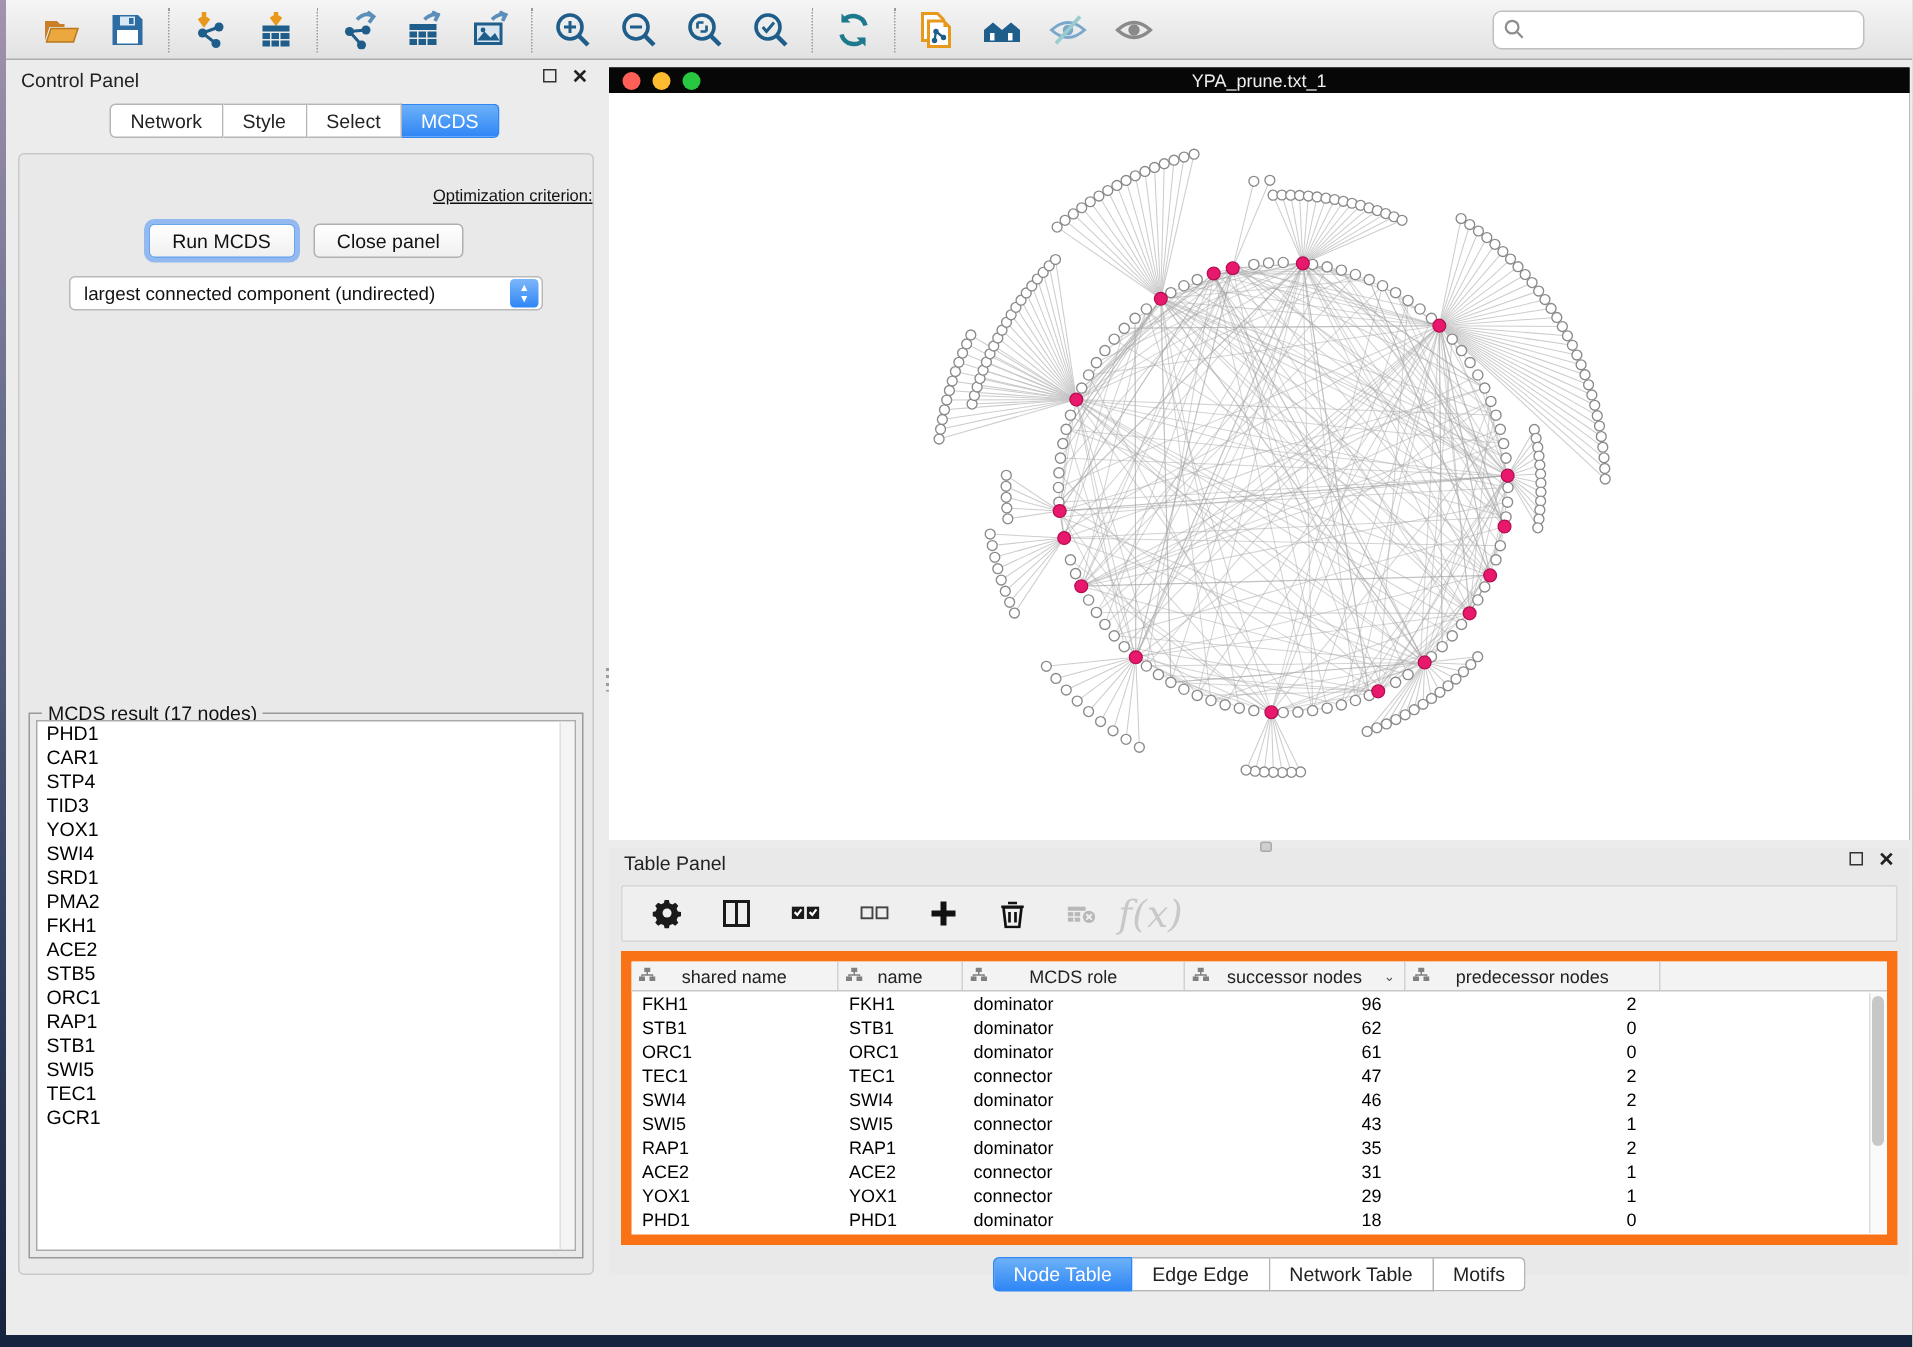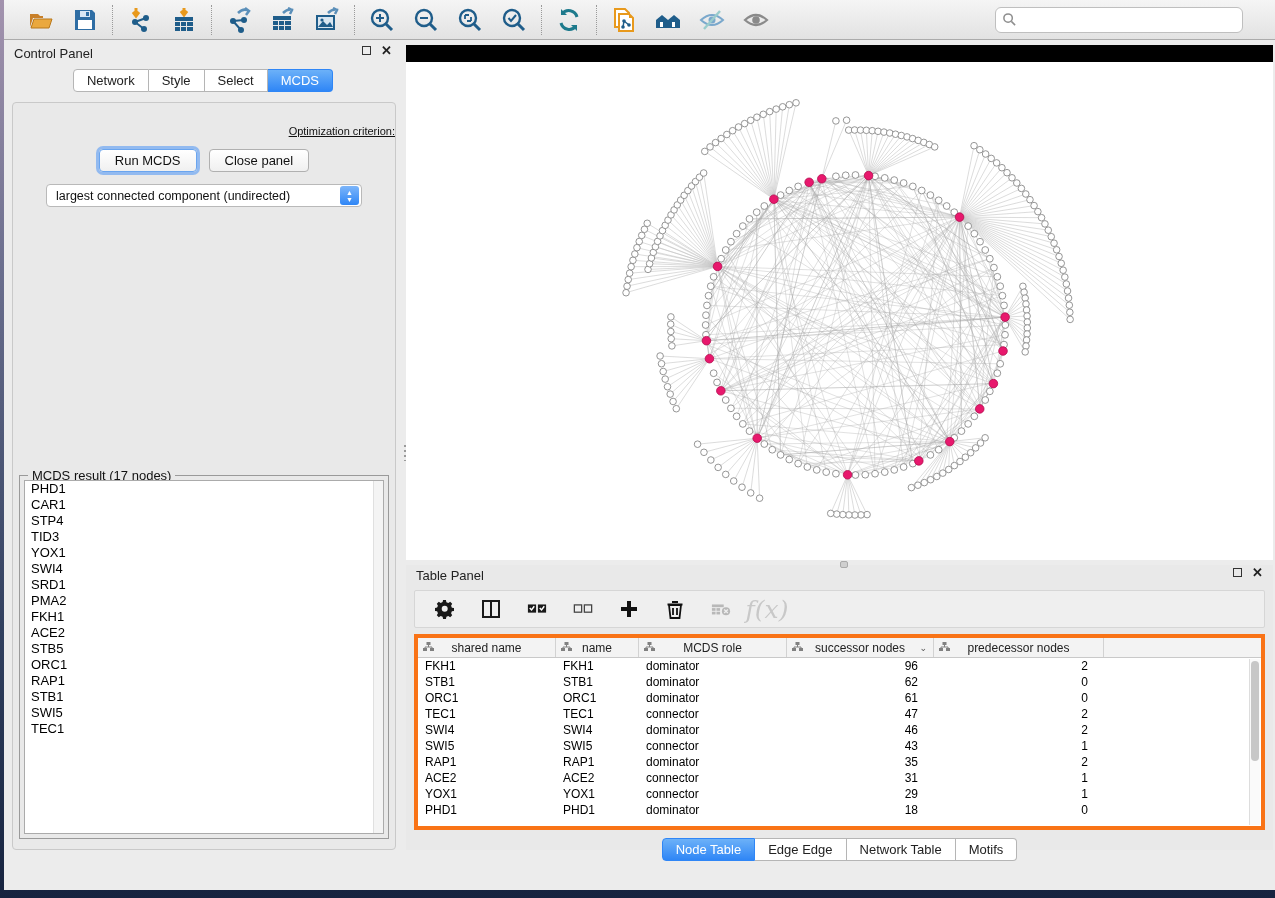--- a/index.html
+++ b/index.html
@@ -71,21 +71,21 @@
 
   
   #table-panel { position:absolute; left:402px; top:565px; right:2px; bottom:40px; background:#e9e9e9; }
   #tp-grab { position:absolute; top:-4px; left:50%; width:8px; height:7px; background:#cfcfcf; border:1px solid #aaa; border-radius:2px; }
   #tp-toolbar { margin:5px 8px 0 8px; height:38px; background:#efefef; border:1px solid #d6d6d6;
     border-radius:2px; display:flex; align-items:center; gap:22px; padding-left:18px; }
   .tp-icon { display:flex; align-items:center; justify-content:center; width:24px; height:24px; cursor:default; }
   .tp-icon svg { width:20px; height:20px; }
   .tp-icon.disabled { opacity:.45; }
   .fx-glyph { font-family:"DejaVu Serif",serif; font-style:italic; font-size:25px; color:#9a9a9a; }
-  #node-table { margin:6px 8px 0 8px; background:#fff; border:4px solid #f97316; position:relative; height:196px; overflow:hidden; }
+  #node-table { margin:6px 8px 0 8px; background:#fff; border:7px solid #f97316; position:relative; height:196px; overflow:hidden; }
   #thead { display:flex; background:#f3f3f3; border-bottom:1px solid #c9c9c9; height:20px; }
   .th { position:relative; display:flex; align-items:center; justify-content:center; gap:5px;
     border-right:1px solid #d2d2d2; font-size:12px; color:#222; }
   .th .hier { position:absolute; left:5px; }
   .th .sort { font-size:9px; color:#555; position:absolute; right:6px; }
   .tr { display:flex; height:16px; }
   .td { font-size:12px; color:#000; line-height:16px; white-space:nowrap; overflow:hidden; }
   .td.l { padding-left:7px; text-align:left; }
   .td.r { padding-right:16px; text-align:right; }
   #table-vscroll { position:absolute; right:1px; top:21px; bottom:1px; width:11px; background:#fafafa; border-left:1px solid #ddd; }
@@ -307,31 +307,38 @@
               <div class="mcds-item">SRD1</div>
               <div class="mcds-item">PMA2</div>
               <div class="mcds-item">FKH1</div>
               <div class="mcds-item">ACE2</div>
               <div class="mcds-item">STB5</div>
               <div class="mcds-item">ORC1</div>
               <div class="mcds-item">RAP1</div>
               <div class="mcds-item">STB1</div>
               <div class="mcds-item">SWI5</div>
               <div class="mcds-item">TEC1</div>
+              <div class="mcds-item">GCR1</div>
               <div class="list-scroll-track"></div>
             </div>
       </div>
     </div>
   </div>
 
   <div id="v-splitter">
         <div class="dots"></div>
       </div>
 
   <div id="network-window">
+    <div id="net-titlebar">
+      <span class="traffic" style="background: rgb(255, 95, 87);"></span>
+      <span class="traffic" style="background: rgb(254, 188, 46);"></span>
+      <span class="traffic" style="background: rgb(40, 200, 64);"></span>
+      <span id="net-title">YPA_prune.txt_1</span>
+    </div>
     <div id="net-canvas">
       <svg id="net-svg" viewBox="0 0 868 498" preserveAspectRatio="none">
             <line x1="311.9" y1="204.4" x2="574.7" y2="346.3" stroke="#aaaaaa" stroke-width="0.7" opacity="0.5"></line>
             <line x1="311.9" y1="204.4" x2="592.0" y2="214.8" stroke="#aaaaaa" stroke-width="0.7" opacity="0.5"></line>
             <line x1="311.9" y1="204.4" x2="366.7" y2="387.7" stroke="#aaaaaa" stroke-width="0.7" opacity="0.5"></line>
             <line x1="311.9" y1="204.4" x2="525.0" y2="392.9" stroke="#aaaaaa" stroke-width="0.7" opacity="0.5"></line>
             <line x1="311.9" y1="204.4" x2="375.0" y2="133.1" stroke="#aaaaaa" stroke-width="0.7" opacity="0.5"></line>
             <line x1="311.9" y1="204.4" x2="598.7" y2="282.6" stroke="#aaaaaa" stroke-width="0.7" opacity="0.5"></line>
             <line x1="311.9" y1="204.4" x2="469.6" y2="114.3" stroke="#aaaaaa" stroke-width="0.7" opacity="0.5"></line>
             <line x1="311.9" y1="204.4" x2="562.8" y2="361.9" stroke="#aaaaaa" stroke-width="0.7" opacity="0.5"></line>

